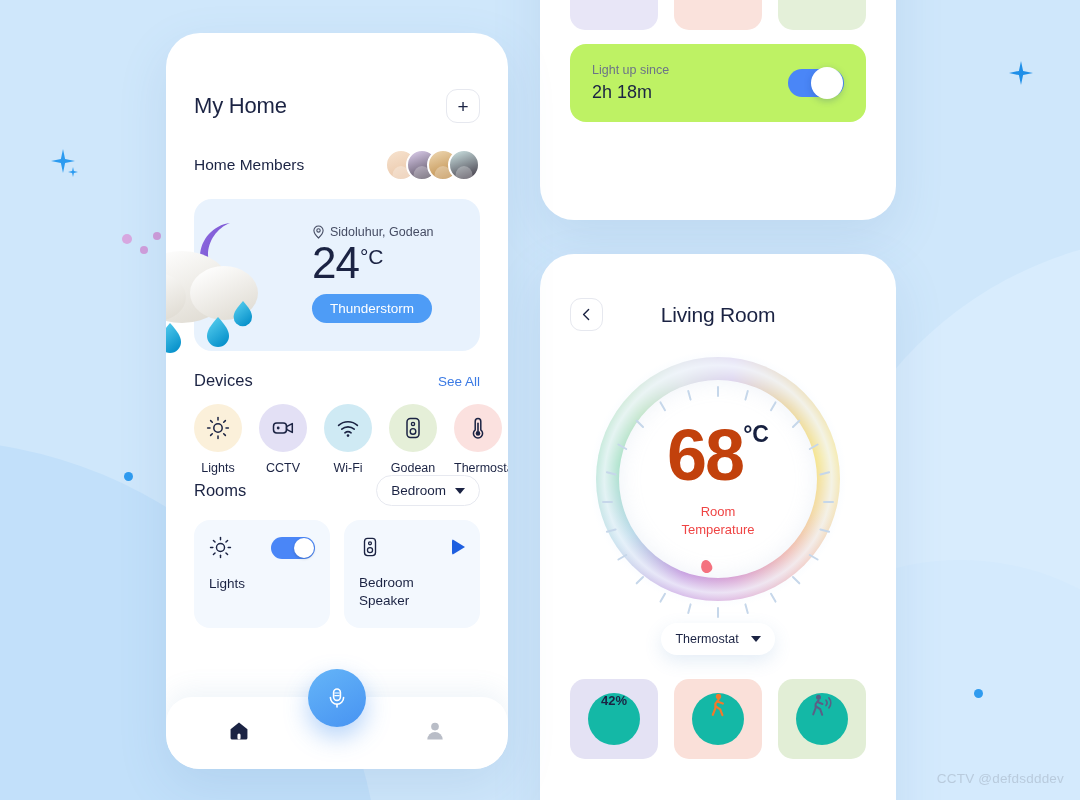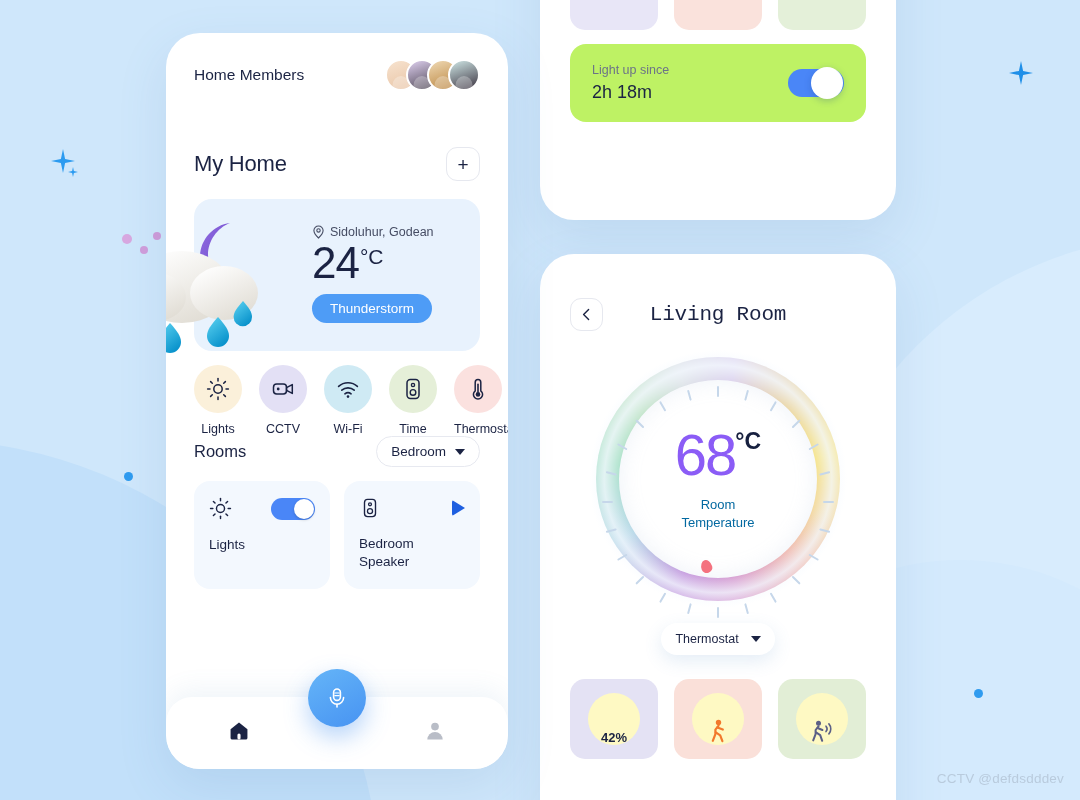--- a/index.html
+++ b/index.html
@@ -194,21 +194,21 @@
     width: 56px; height: 28px; border-radius: 18px; background: #4a86f7; position: relative;
   }
   .toggle-big::after {
     content:""; position:absolute; right:1px; top:-2px;
     width:32px; height:32px; border-radius:50%; background:#fff;
     box-shadow: 0 2px 7px rgba(20,60,140,0.25);
   }
 
   
   .rb-inner { padding: 44px 30px 0; }
-  .rb-head { display: flex; align-items: center; gap: 0px; font-family: Liberation Mono, monospace; }
+  .rb-head { display: flex; align-items: center; gap: 0px; }
   .back-btn {
     width: 33px; height: 33px; border-radius: 11px;
     border: 1px solid #e6e8ef; background: #fff;
     display: flex; align-items: center; justify-content: center;
     color: #1b2343;
   }
   .rb-title {
     flex: 1; text-align: center; font-size: 21px; font-weight: 500;
     color: #1b2343; margin-right: 33px; letter-spacing: -0.2px;
   }
@@ -248,23 +248,23 @@
     position: absolute; left: 50%; top: 6px;
     width: 2px; height: 11px; margin-left: -1px;
     background: #c6d7ea; border-radius: 2px;
     transform-origin: 50% 116px;
   }
   .dial-center {
     position: absolute; inset: 23px;
     display: flex; flex-direction: column; align-items: center; justify-content: center;
   }
   .dial-temp-line { display: flex; align-items: flex-start; }
-  .dial-temp { font-size: 58px; font-weight: 400; color: #8b5cf6; line-height: 1; letter-spacing: -2px; }
+  .dial-temp { font-size: 72px; font-weight: 700; color: #c2410c; line-height: 1; letter-spacing: -2px; }
   .dial-unit { font-size: 23px; font-weight: 700; color: #17203f; margin-top: 2px; }
-  .dial-caption { font-size: 13px; color: #0369a1; text-align: center; margin-top: 12px; line-height: 1.4; }
+  .dial-caption { font-size: 13px; color: #ef4444; text-align: center; margin-top: 12px; line-height: 1.4; }
   .dial-drop {
     position: absolute; left: 50%; bottom: 28px; margin-left: -17px;
     width: 11px; height: 13px; background: #f4727f;
     border-radius: 50% 50% 50% 50% / 62% 62% 40% 40%;
     transform: rotate(-18deg);
   }
 
   .thermo-select {
     margin: 22px auto 0; width: 114px;
     background: #fff; border-radius: 20px;
@@ -272,22 +272,22 @@
     padding: 9px 0; display: flex; align-items: center; justify-content: center; gap: 12px;
     font-size: 12.5px; color: #1b2343;
   }
 
   .rb-sensors { display: flex; gap: 16px; margin-top: 24px; }
   .rb-sensor {
     flex: 1; border-radius: 15px; height: 80px;
     display: flex; align-items: center; justify-content: center;
   }
   .rb-bubble {
-    width: 52px; height: 52px; border-radius: 50%; background: #fef9c3;
-    display: flex; align-items: flex-end; justify-content: center;
+    width: 52px; height: 52px; border-radius: 50%; background: #14b8a6;
+    display: flex; align-items: flex-start; justify-content: center;
     font-size: 13px; font-weight: 600; color: #1b2343;
   }
 
   .watermark {
     position: absolute; right: 16px; bottom: 14px;
     font-size: 13.5px; color: #b9cbdd; letter-spacing: 0.2px;
   }
 </style>
 </head>
 <body>
@@ -430,34 +430,34 @@
           </svg>
         </div>
       </div>
     </div>
   </div>
 </div>
 
 <div class="phone phone-left">
   <div class="lp-inner">
 
+    <div class="row-between" style="padding-top:56px;">
+      <div class="home-title">My Home</div>
+      <div class="plus-btn">
+        <span>+</span>
+      </div>
+    </div>
+
     <div class="row-between members-row">
       <div class="members-label">Home Members</div>
       <div class="avatars">
         <div class="avatar av1"></div>
         <div class="avatar av2"></div>
         <div class="avatar av3"></div>
         <div class="avatar av4"></div>
-      </div>
-    </div>
-
-    <div class="row-between" style="padding-top:56px;">
-      <div class="home-title">My Home</div>
-      <div class="plus-btn">
-        <span>+</span>
       </div>
     </div>
 
     <div class="weather-card">
       <svg class="cloud-art" viewBox="0 0 200 160">
         <defs>
           <linearGradient id="moonG" x1="0" y1="0" x2="1" y2="1">
             <stop offset="0%" stop-color="#8f6ce0"></stop>
               <stop offset="100%" stop-color="#6b45c9"></stop>
           </linearGradient>
@@ -488,20 +488,24 @@
           <span>Sidoluhur, Godean</span>
         </div>
         <div class="temp-line">
           <span class="temp-val">24</span>
           <span class="temp-unit">°C</span>
         </div>
         <div class="cond-pill">Thunderstorm</div>
       </div>
     </div>
 
+    <div class="sec-head">
+      <div class="sec-title">Devices</div>
+      <div class="see-all">See All</div>
+    </div>
 
     <div class="device-strip">
       <div class="device">
         <div class="device-ic" style="background:#fbf0da;">
           <svg width="24" height="24" viewBox="0 0 24 24">
             <circle cx="12" cy="12" r="4.2" fill="none" stroke="#1b2343" stroke-width="1.5"></circle>
             <g stroke="#1b2343" stroke-width="1.5" stroke-linecap="round">
               <path d="M12 1.6v2.4"></path>
                 <path d="M12 20v2.4"></path>
                 <path d="M1.6 12h2.4"></path>
@@ -542,21 +546,21 @@
       </div>
 
       <div class="device">
         <div class="device-ic" style="background:#e5efd8;">
           <svg width="24" height="24" viewBox="0 0 24 24">
             <rect x="6" y="2.6" width="12" height="18.8" rx="3.4" fill="none" stroke="#1b2343" stroke-width="1.5"></rect>
             <circle cx="12" cy="8" r="1.6" fill="none" stroke="#1b2343" stroke-width="1.4"></circle>
             <circle cx="12" cy="15.4" r="2.8" fill="none" stroke="#1b2343" stroke-width="1.4"></circle>
           </svg>
         </div>
-        <div class="device-lb">Time</div>
+        <div class="device-lb">Godean</div>
       </div>
 
       <div class="device">
         <div class="device-ic" style="background:#fbe1df;">
           <svg width="24" height="24" viewBox="0 0 24 24">
             <path d="M12 2.6 a2.8 2.8 0 0 0 -2.8 2.8 v8.4 a4.6 4.6 0 1 0 5.6 0 v-8.4 A2.8 2.8 0 0 0 12 2.6 z" fill="none" stroke="#1b2343" stroke-width="1.5"></path>
             <circle cx="12" cy="17.4" r="2.3" fill="#1b2343"></circle>
             <path d="M12 7.4 v7.6" stroke="#1b2343" stroke-width="1.6" stroke-linecap="round"></path>
           </svg>
         </div>

